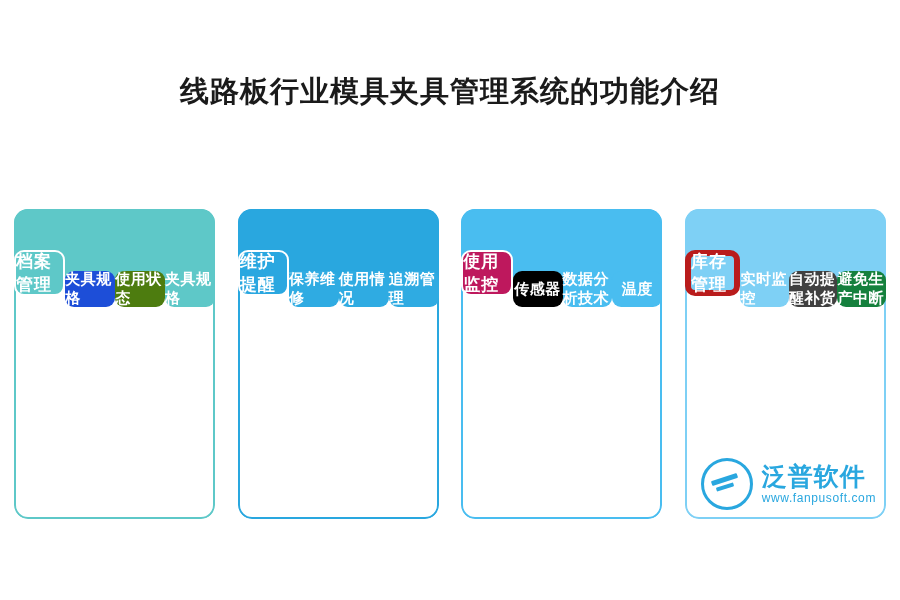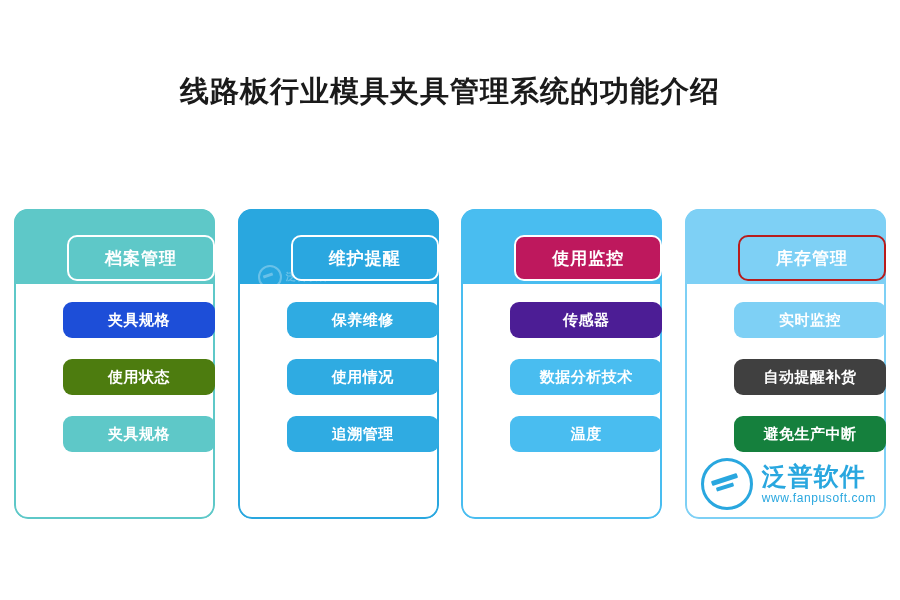--- a/index.html
+++ b/index.html
@@ -64,23 +64,23 @@
     width: 100%;
     height: 235px;
     background: #ffffff;
     border-left: 1px solid rgba(0,0,0,0.05);
   }
   .col-inner {
     position: relative;
     z-index: 3;
     width: 100%;
     display: flex;
-    flex-direction: column;
-    align-items: flex-end;
-    padding-top: 26px;
+    flex-direction: row;
+    align-items: flex-start;
+    padding-top: 41px;
     box-sizing: border-box;
   }
   .head-pill {
     width: 148px;
     height: 46px;
     border-radius: 10px;
     display: flex;
     align-items: center;
     justify-content: center;
     color: #ffffff;
@@ -239,32 +239,32 @@
         <div class="item-pill" style="background:#2fabe2;">追溯管理</div>
       </div>
     </div>
 
     <div class="column">
       <div class="col-top" style="background:#49bdf0;"></div>
       <div class="col-body"></div>
       <div class="col-frame" style="border:2px solid #49bdf0;"></div>
       <div class="col-inner">
         <div class="head-pill" style="background:#be185d;border:2px solid #ffffff;">使用监控</div>
-        <div class="item-pill" style="background:#4c1d95;">传感器</div>
+        <div class="item-pill" style="background:#000000;">传感器</div>
         <div class="item-pill" style="background:#49bdf0;">数据分析技术</div>
         <div class="item-pill" style="background:#49bdf0;">温度</div>
       </div>
     </div>
 
     <div class="column">
       <div class="col-top" style="background:#7ed0f5;"></div>
       <div class="col-body"></div>
       <div class="col-frame" style="border:2px solid #7ed0f5;"></div>
       <div class="col-inner">
-        <div class="head-pill" style="background:#7ed0f5;border:2px solid #b91c1c;">库存管理</div>
+        <div class="head-pill" style="background:#7ed0f5;border:6px solid #b91c1c;">库存管理</div>
         <div class="item-pill" style="background:#7ed0f5;">实时监控</div>
         <div class="item-pill" style="background:#404040;">自动提醒补货</div>
         <div class="item-pill" style="background:#15803d;">避免生产中断</div>
       </div>
     </div>
 
   </div>
 
   <div class="brand">
     <div class="brand-mark"></div>

